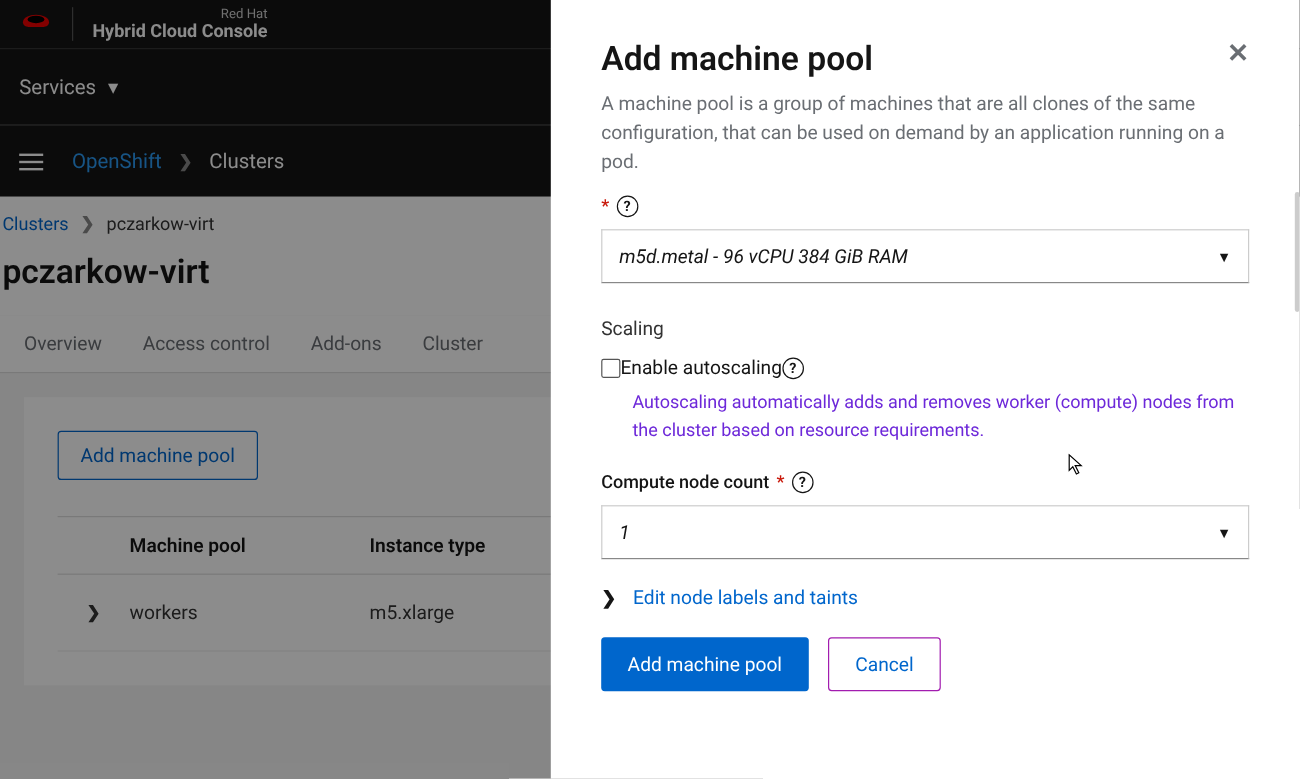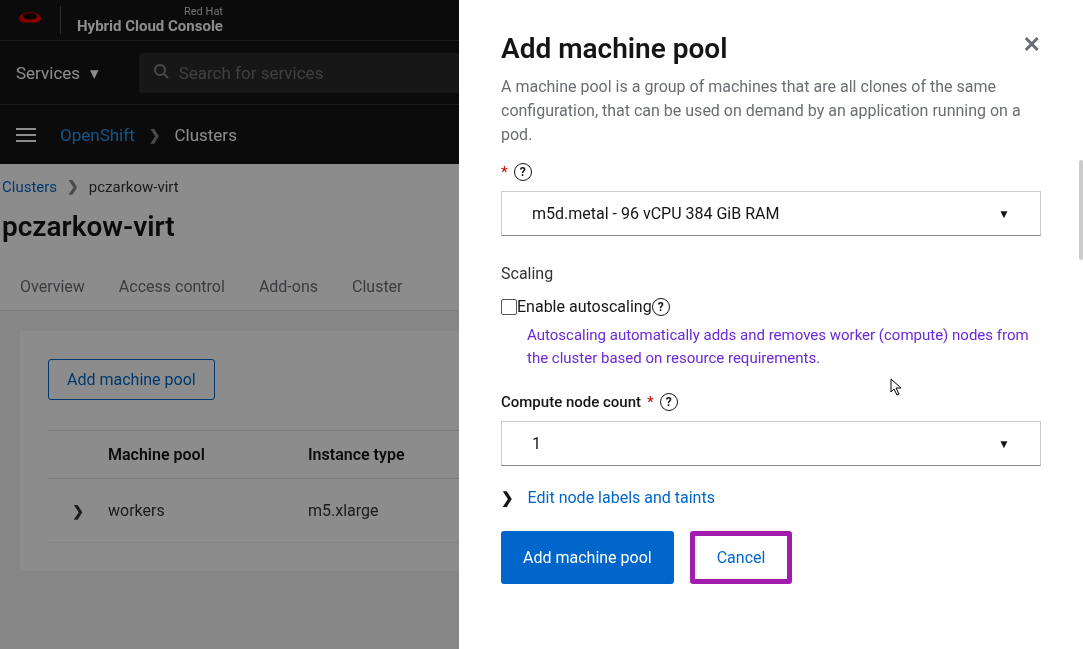--- a/index.html
+++ b/index.html
@@ -50,32 +50,32 @@
   
   .modal { position: absolute; top: 0; right: 0; width: 624px; height: 649px; background: #fff; padding: 32px 42px 24px 42px; overflow: hidden; }
   .modal-scrollhint { position:absolute; top:160px; right:0; width:4px; height:100px; background:#ccc; border-radius:2px; }
   .modal-header { display: flex; justify-content: space-between; align-items: flex-start; }
   .modal-title { font-size: 28px; font-weight: 600; color: #151515; }
   .close-x { font-size: 22px; color: #6a6e73; cursor:pointer; font-weight: bold; }
   .modal-desc { margin-top: 10px; font-size: 16px; color: #6a6e73; line-height: 1.5; }
   .field-label { margin-top: 16px; font-size: 15px; color: #151515; display: flex; align-items: center; gap: 6px; font-weight: 500; }
   .req-star { color: #c9190b; }
   .help-circ { display: inline-flex; width: 18px; height: 18px; border: 1.5px solid #151515; border-radius: 50%; align-items: center; justify-content: center; font-size: 12px; font-weight: bold; cursor:pointer; }
-  .select-box { margin-top: 10px; border: 1px solid #ccc; border-bottom: 1px solid #888; padding: 12px 30px; display: flex; justify-content: space-between; align-items: center; font-size: 16px; color: #151515; cursor:pointer; }
+  .select-box { margin-top: 10px; border: 1px solid #ccc; border-bottom: 1px solid #888; padding: 12px 14px; display: flex; justify-content: space-between; align-items: center; font-size: 16px; color: #151515; cursor:pointer;font-style:italic; }
   .caret-dn { color: #151515; font-size: 12px; }
   .section-head { margin-top: 28px; font-size: 16px; color: #333; font-weight: 400; }
   .check-row { margin-top: 14px; display: flex; align-items: center; font-size: 16px; color: #151515; }
   .checkbox { width: 16px; height: 16px; border: 1.5px solid #555; border-radius: 2px; cursor:pointer; }
   .check-help { margin-top: 8px; margin-left: 26px; font-size: 15px; color: #6d28d9; line-height: 1.5; }
   .expand-link { margin-top: 22px; display: flex; align-items: center; gap: 14px; font-size: 16px; }
   .expand-caret { color: #151515; font-weight: bold; font-size: 15px; cursor:pointer; }
   .expand-text { color: #06c; cursor:pointer; }
   .modal-actions { margin-top: 24px; display: flex; gap: 16px; }
   .btn-primary { background: #06c; color: #fff; border: none; padding: 12px 22px; font-size: 16px; border-radius: 3px; cursor:pointer; }
-  .btn-secondary { background: #fff; color: #06c; border: 5px solid #a21caf; padding: 12px 22px; font-size: 16px; border-radius: 3px; cursor:pointer; }
+  .btn-secondary { background: #fff; color: #06c; border: 1px solid #a21caf; padding: 12px 22px; font-size: 16px; border-radius: 3px; cursor:pointer; }
   
   .cursor-arrow { position: absolute; top: 378px; left: 890px; font-size: 16px; color: #000; pointer-events:none; }
 </style>
 </head>
 <body>
 
 <div class="topbar">
   <span class="logo-hat">
     <svg viewBox="0 0 36 26">
         <path fill="#e00" d="M18 3c7 0 14 3 14 8 0 3-3 5-6 5H10c-3 0-6-2-6-5 0-5 7-8 14-8z"></path>
@@ -86,29 +86,20 @@
   <div class="brand-text">
     <div class="brand-sub">Red Hat</div>
     <div class="brand-main">Hybrid Cloud Console</div>
   </div>
 </div>
 
 <div class="navrow">
   <div class="services-dd">
     <span>Services</span>
     <span>▾</span>
-  </div>
-  <div class="search-wrap">
-    <span class="search-icon">
-      <svg width="16" height="16" viewBox="0 0 16 16" fill="none">
-          <circle cx="7" cy="7" r="5" stroke="#888" stroke-width="2"></circle>
-          <line x1="11" y1="11" x2="15" y2="15" stroke="#888" stroke-width="2"></line>
-        </svg>
-    </span>
-    <input placeholder="Search for services" style="">
   </div>
 </div>
 
 <div class="crumbrow">
   <div class="hamb">
       <span></span>
       <span></span>
       <span></span>
     </div>
   <span class="crumb-link">OpenShift</span>

